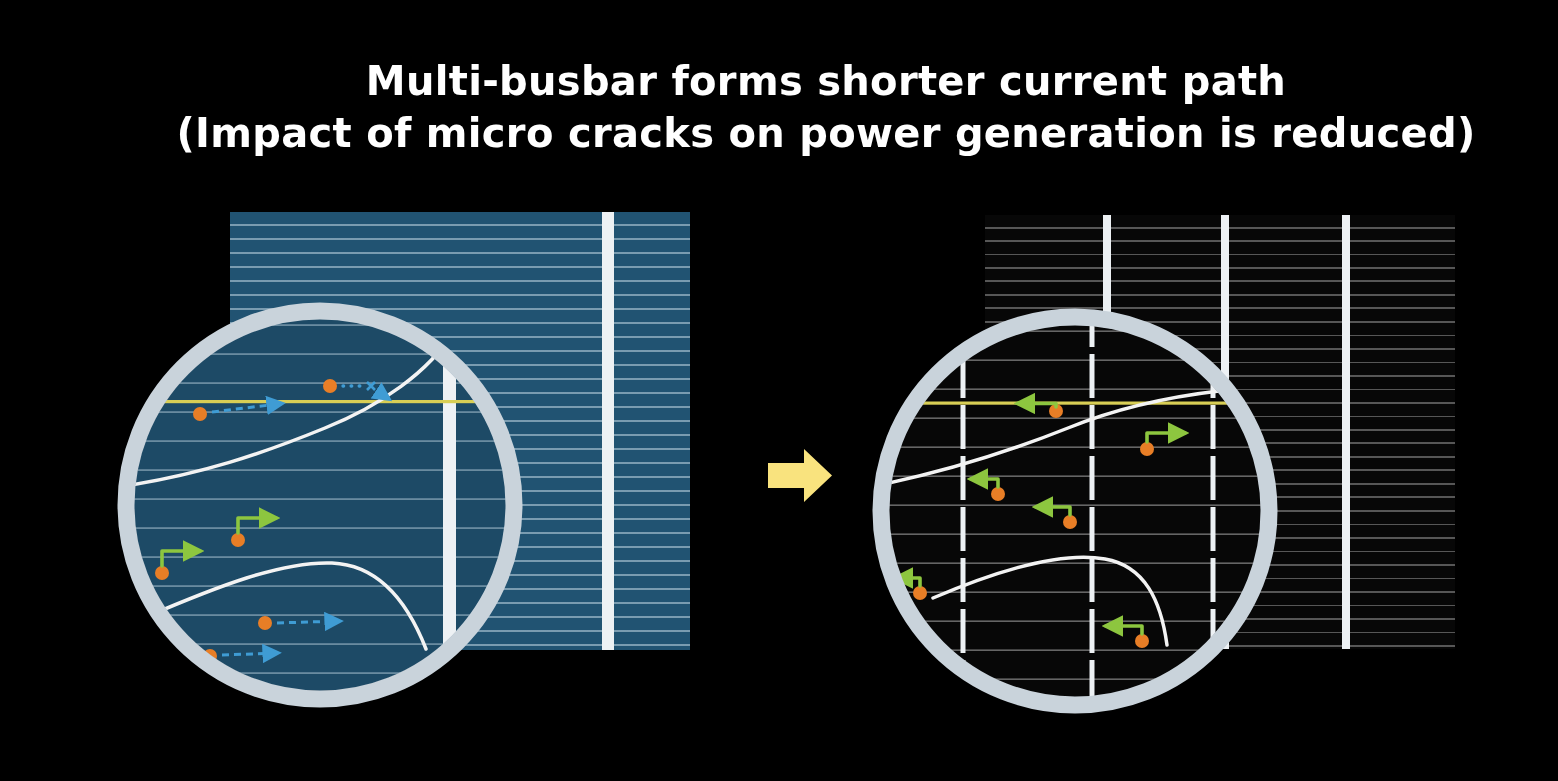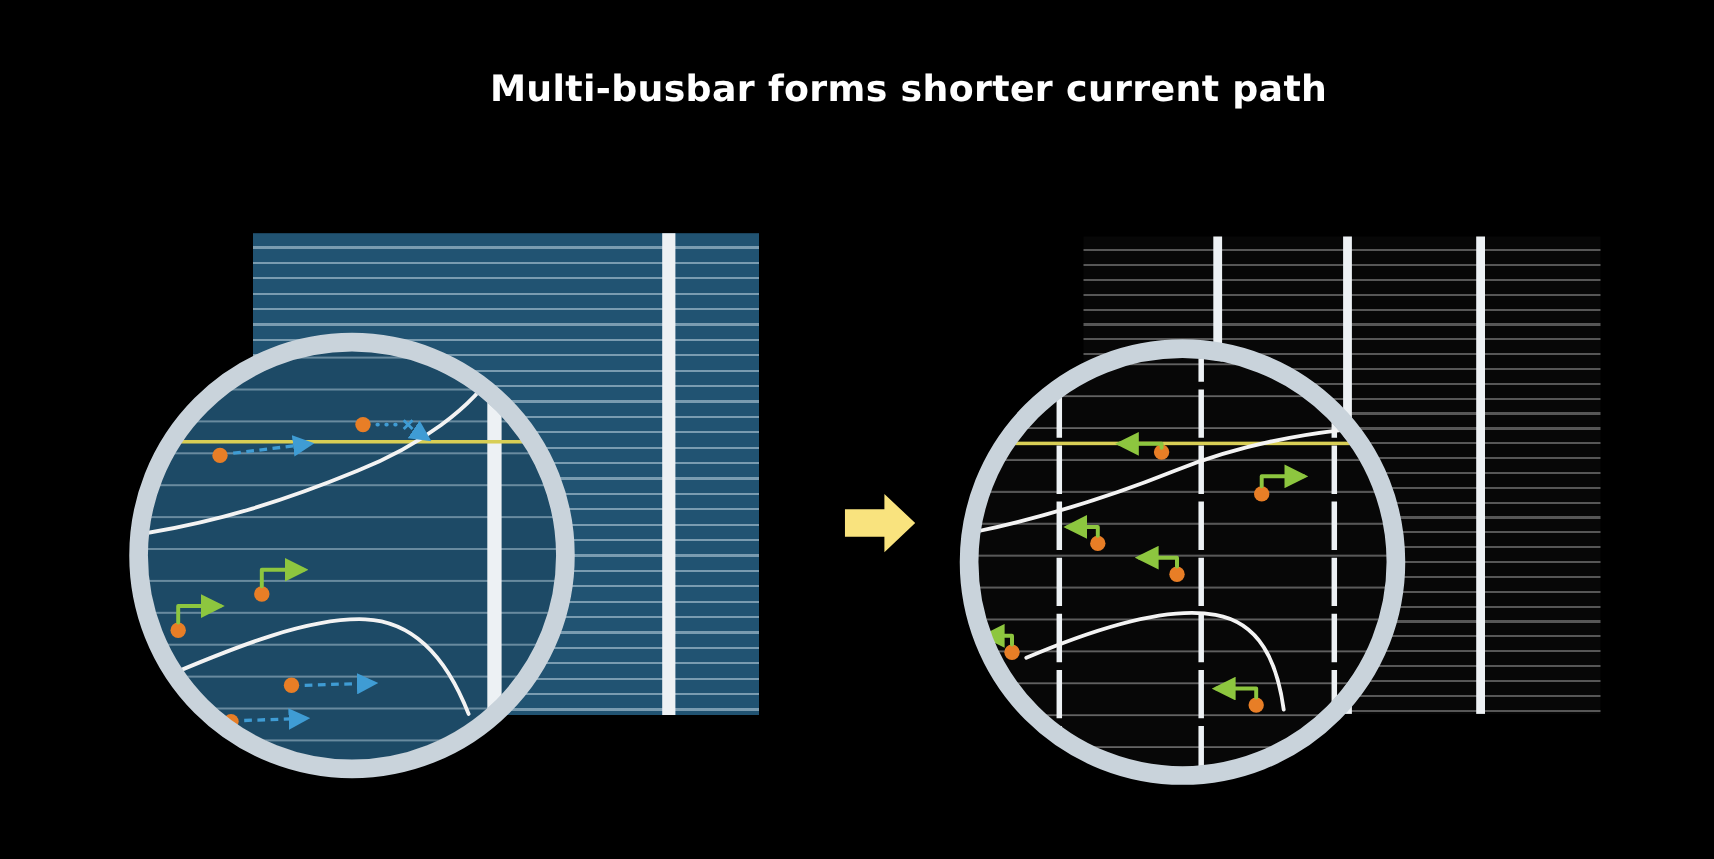--- a/index.html
+++ b/index.html
@@ -12,21 +12,21 @@
     background:var(--page-bg,#000);
     font-family:"DejaVu Sans","Liberation Sans",sans-serif;
     overflow:hidden;
   }
   .stage{position:relative;width:1558px;height:781px;}
 
   .title{
     position:absolute;left:826px;top:55px;transform:translateX(-50%);
     text-align:center;white-space:nowrap;
     color:var(--title-text,#fff);
-    font-weight:bold;font-size:33px;line-height:52px;letter-spacing:.3px;
+    font-weight:bold;font-size:40px;line-height:52px;letter-spacing:.3px;
   }
 
   .cell{position:absolute;}
   .cell-left{
     left:230px;top:212px;width:460px;height:438px;
     background-color:var(--cell-blue,#215372);
     background-image:repeating-linear-gradient(to bottom,
       transparent 0 12px, var(--cell-blue-stripe,rgba(210,228,238,.5)) 12px 14px);
   }
   .cell-right{
@@ -63,20 +63,21 @@
   .fill-blue{fill:var(--arrow-blue,#3f9cd4);}
   .fill-green{fill:var(--arrow-green,#8dc63f);}
 </style>
 </head>
 <body>
 
 <div class="stage">
 
   <div class="title">
     <div>Multi-busbar forms shorter current path</div>
+    <div>(Impact of micro cracks on power generation is reduced)</div>
   </div>
 
   <div class="cell cell-left">
     <div class="busbar" style="left:372px;"></div>
   </div>
 
   <div class="cell cell-right">
     <div class="busbar" style="left:118px;"></div>
     <div class="busbar" style="left:236px;"></div>
     <div class="busbar" style="left:357px;"></div>

